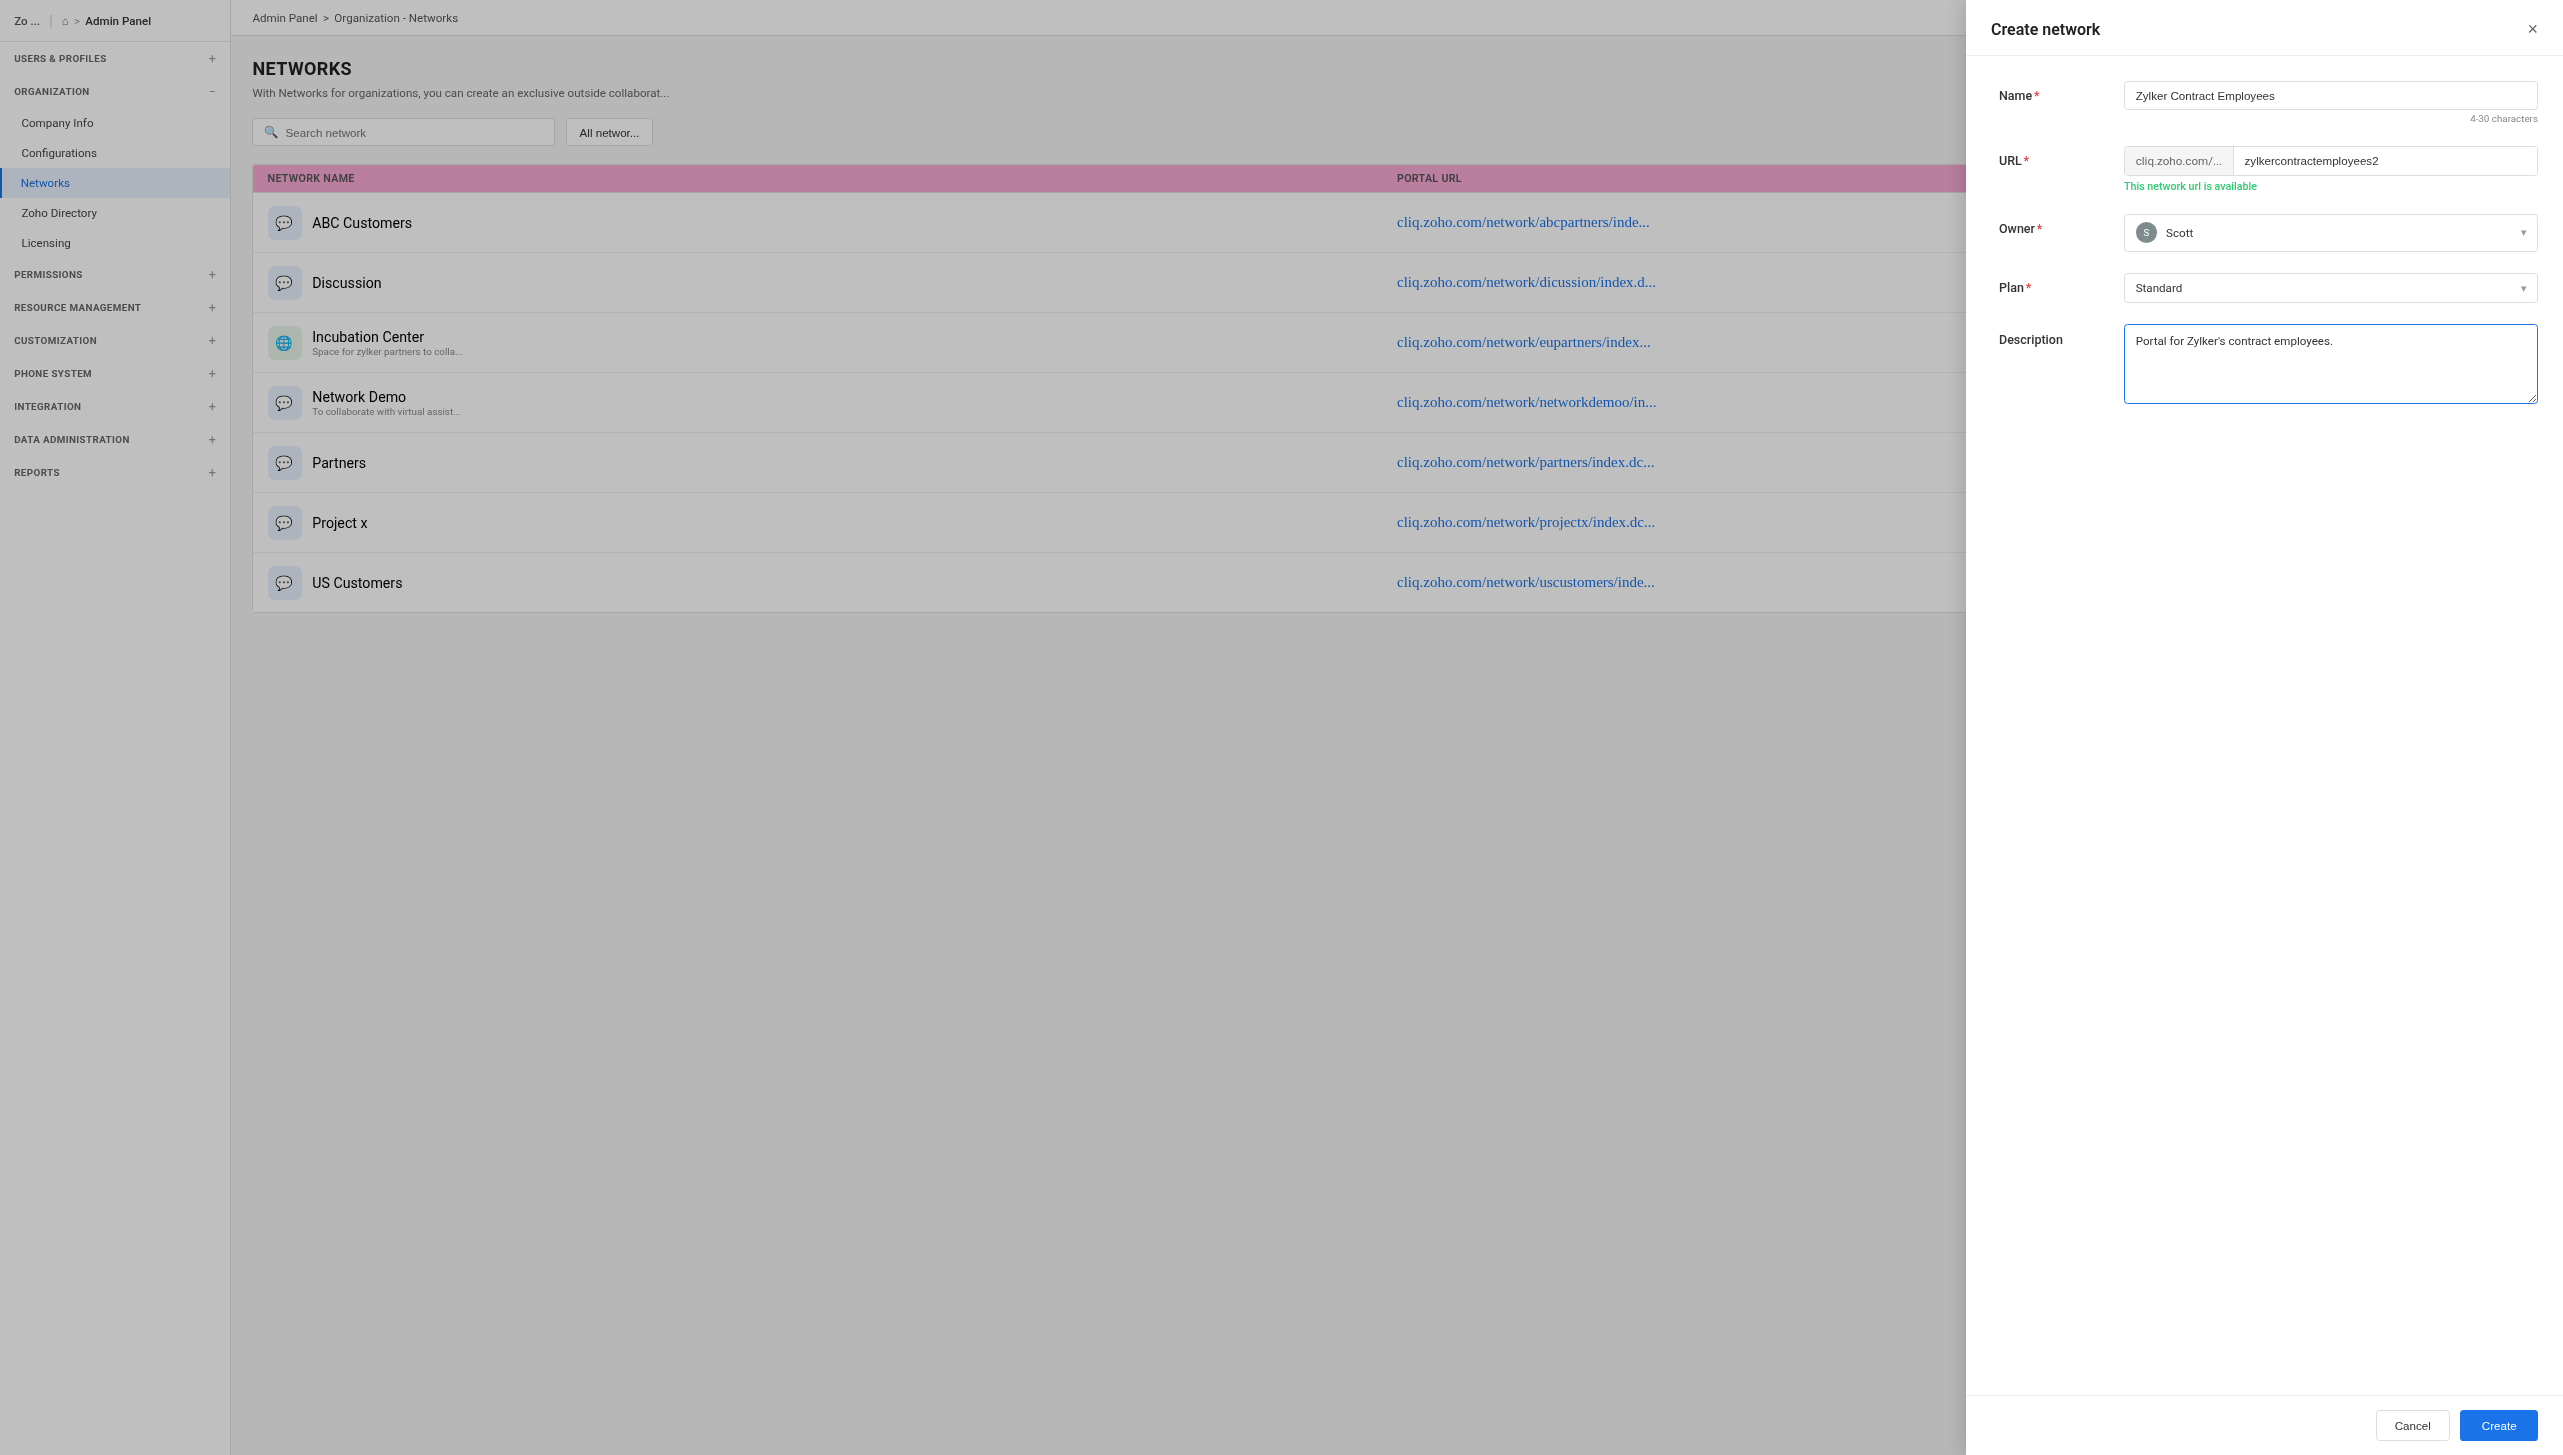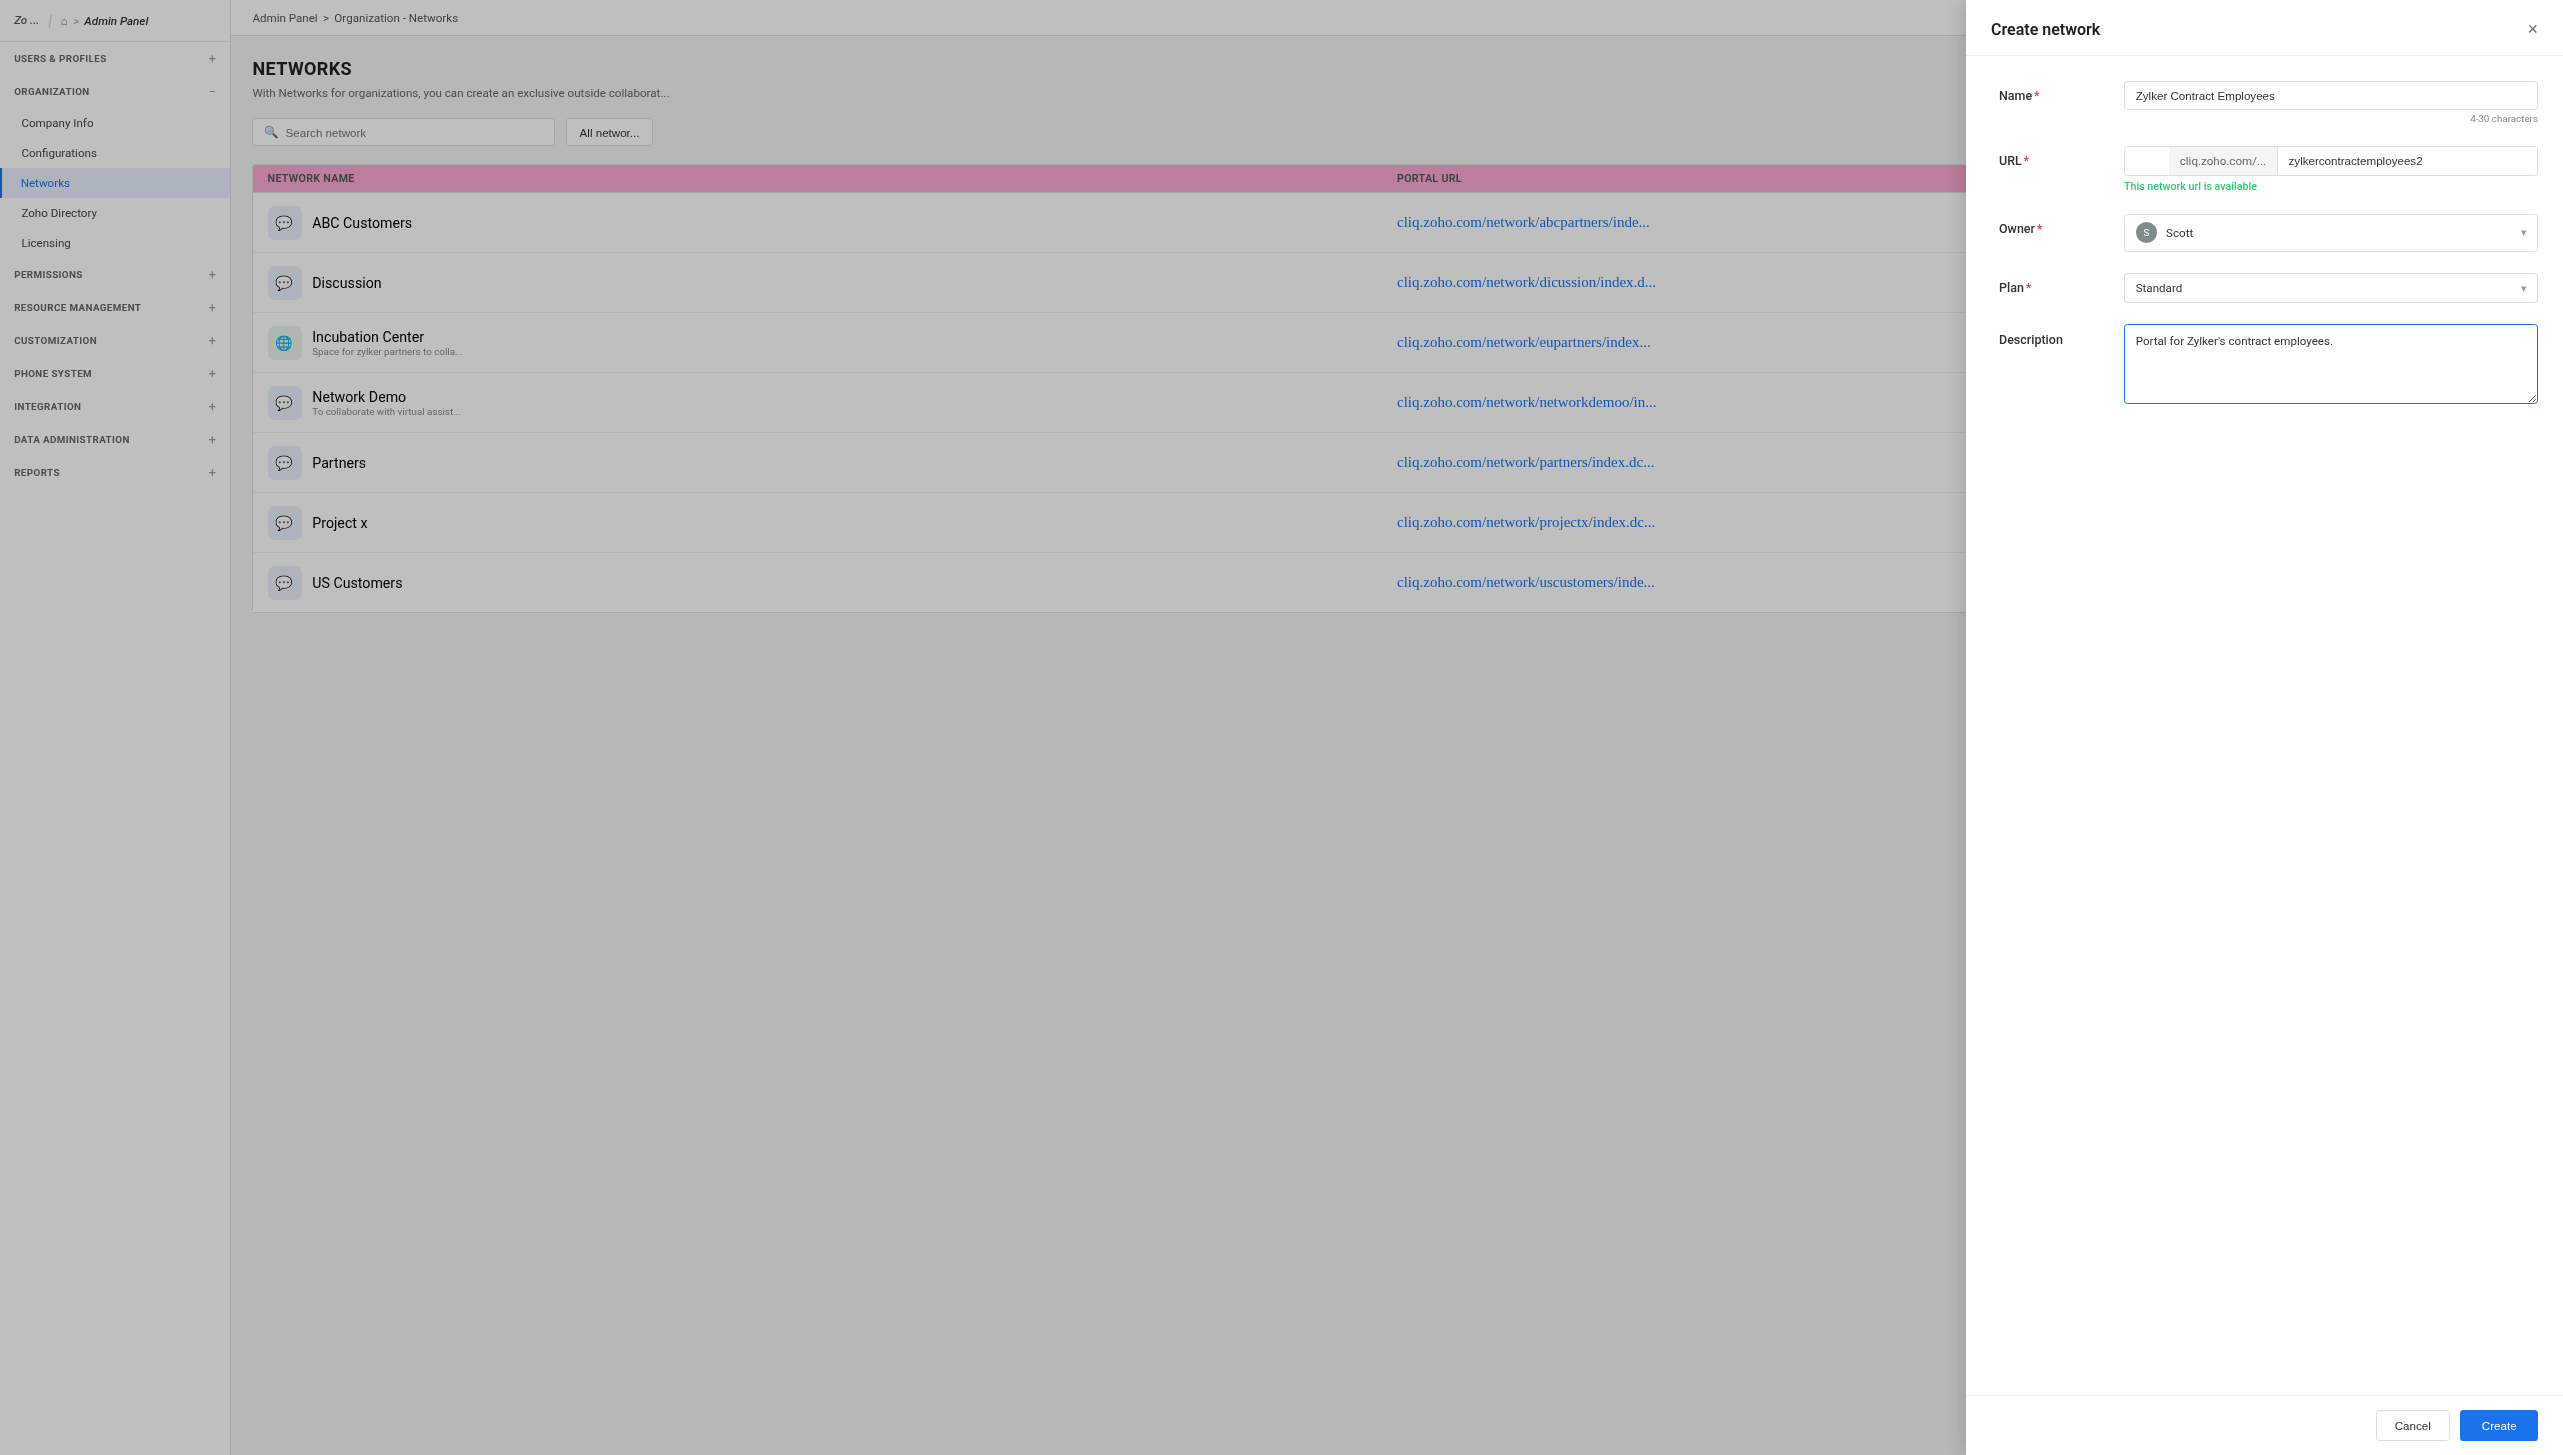--- a/index.html
+++ b/index.html
@@ -1,20 +1,20 @@
 <!DOCTYPE html>
 <html style="font-size:14.2px"><head>
   <meta charset="utf-8">
   <style>
     * { box-sizing: border-box; margin: 0; padding: 0; }
     body { font-family: -apple-system, BlinkMacSystemFont, 'Segoe UI', Roboto, sans-serif; background: #f5f5f5; display: flex; height: 100vh; overflow: hidden; }
 
     
     .sidebar { width: 231px; background: #fff; border-right: 0.9px solid #e0e0e0; display: flex; flex-direction: column; overflow-y: auto; flex-shrink: 0; }
-    .sidebar-header { padding: 12.5px 14.2px; border-bottom: 0.9px solid #e8e8e8; display: flex; gap: 9px; font-style: italic; }
+    .sidebar-header { padding: 12.5px 14.2px; border-bottom: 0.9px solid #e8e8e8; display: flex; align-items: center; gap: 9px; }
     .sidebar-logo { font-size: 11.6px; color: #555; font-weight: 500; }
     .sidebar-breadcrumb { font-size: 11.6px; color: #555; display: flex; align-items: center; gap: 5.3px; }
     .sidebar-breadcrumb .home-icon { color: #666; }
     .sidebar-breadcrumb .sep { color: #999; }
     .sidebar-breadcrumb .current { color: #333; font-weight: 500; }
 
     .sidebar-section { padding: 0; }
     .sidebar-section-header { display: flex; align-items: center; justify-content: space-between; padding: 9px 14.2px; cursor: pointer; }
     .sidebar-section-title { font-size: 9.8px; font-weight: 700; color: #666; letter-spacing: 0.4px; text-transform: uppercase; }
     .sidebar-section-icon { color: #999; font-size: 12.5px; }
@@ -52,21 +52,21 @@
     .modal-close { background: none; border: none; font-size: 18px; color: #666; cursor: pointer; line-height: 1; }
 
     .modal-body { padding: 25px; flex: 1; }
     .form-row { display: flex; align-items: flex-start; margin-bottom: 21.4px; gap: 18px; margin-left: 8px; }
     .form-label { width: 107px; font-size: 12.5px; color: #333; font-weight: 500; padding-top: 7.1px; flex-shrink: 0; }
     .form-label .req { color: #e53e3e; margin-left: 1.8px; }
     .form-field { flex: 1; }
     .form-input { width: 100%; border: 0.9px solid #ddd; border-radius: 3.6px; padding: 7.1px 10.7px; font-size: 11.6px; color: #333; outline: none; }
     .char-hint { text-align: right; font-size: 9.8px; color: #888; margin-top: 3.6px; }
 
-    .url-field { display: flex; border: 0.9px solid #ddd; border-radius: 3.6px; overflow: hidden; padding-left: 44px; }
+    .url-field { display: flex; border: 0.9px solid #ddd; border-radius: 3.6px; overflow: hidden; }
     .url-prefix { background: #f5f5f5; padding: 7.1px 10.7px; font-size: 11.6px; color: #666; border-right: 0.9px solid #ddd; white-space: nowrap; }
     .url-input { border: none; outline: none; padding: 7.1px 10.7px; font-size: 11.6px; color: #333; flex: 1; }
     .url-available { font-size: 10.7px; color: #2ecc71; font-weight: 500; margin-top: 3.6px; }
 
     .select-field { display: flex; align-items: center; border: 0.9px solid #ddd; border-radius: 3.6px; padding: 7.1px 10.7px; background: #fff; cursor: pointer; gap: 9px; }
     .select-field .owner-avatar { width: 21.4px; height: 21.4px; border-radius: 50%; background: #aaa; overflow: hidden; }
     .select-field .owner-name { font-size: 11.6px; color: #333; flex: 1; }
     .select-field .chevron { color: #999; font-size: 10.7px; margin-left: auto; }
 
     .plan-select { display: flex; align-items: center; border: 0.9px solid #ddd; border-radius: 3.6px; padding: 7.1px 10.7px; background: #fff; cursor: pointer; }

